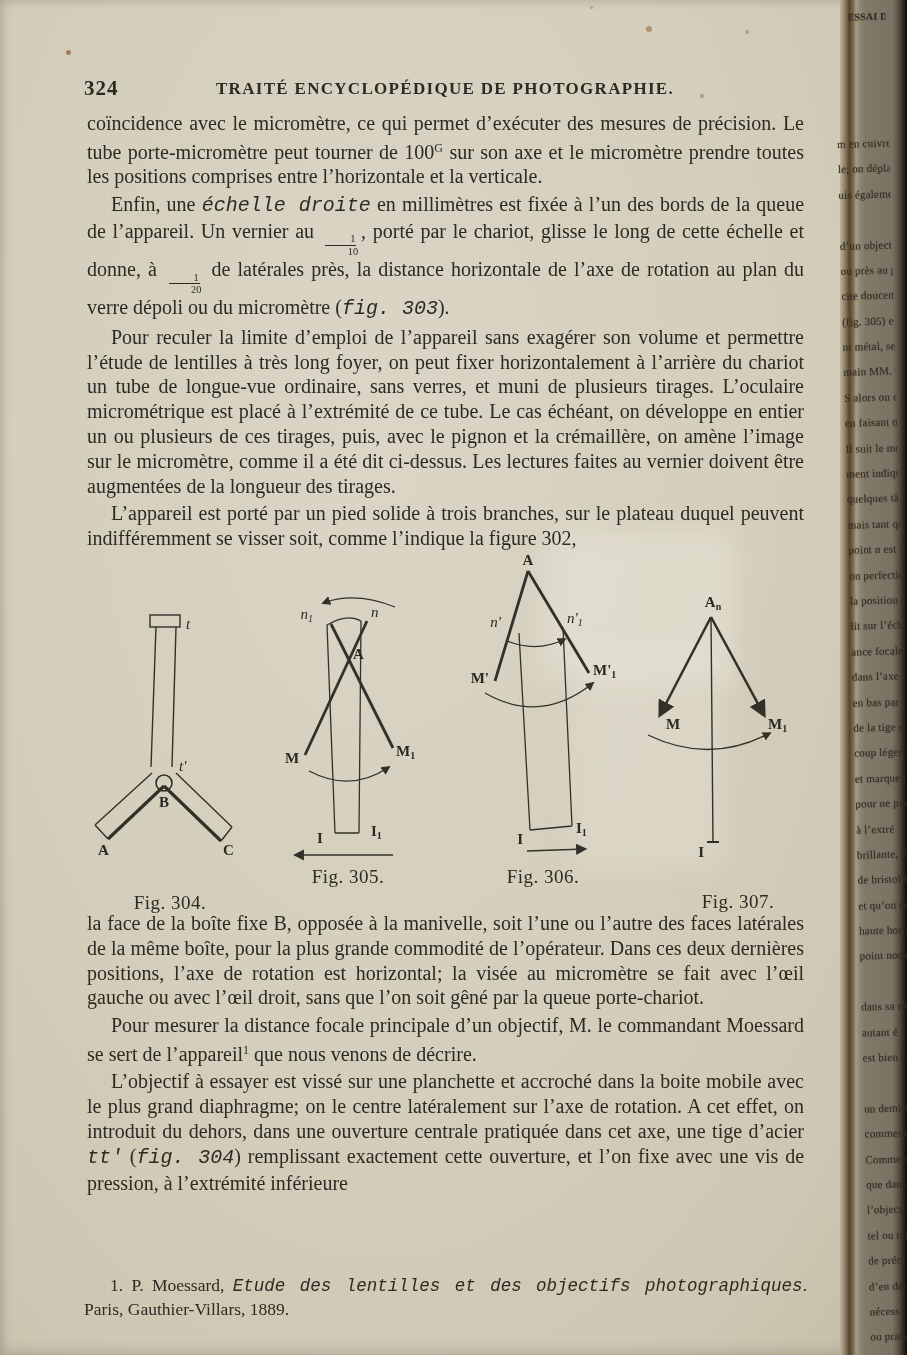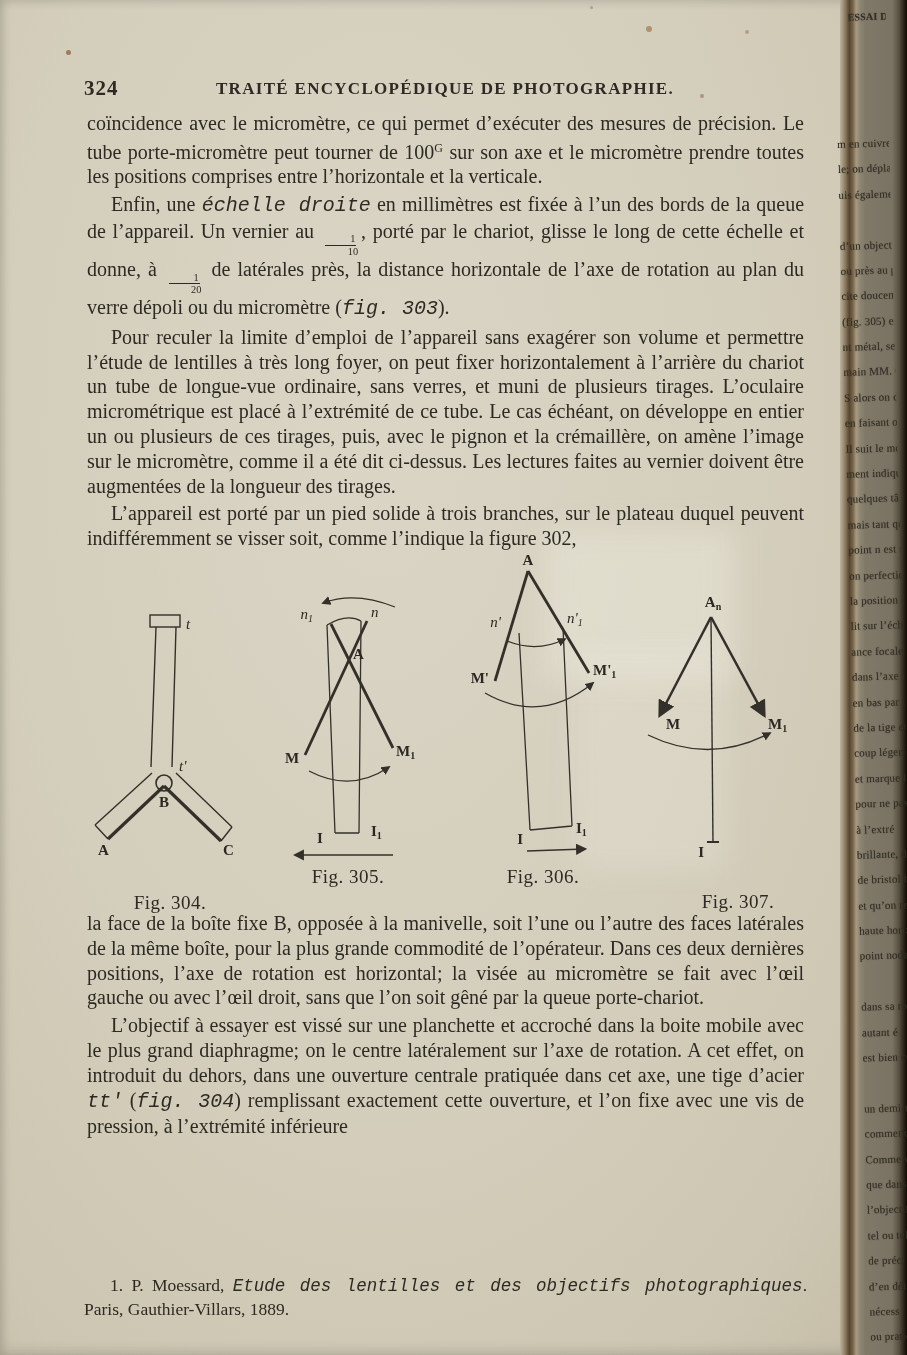--- a/index.html
+++ b/index.html
@@ -160,20 +160,21 @@
     </g>
     <text class="lbl" x="95" y="14" text-anchor="middle"><tspan>A</tspan><tspan class="sub-t" dy="3">n</tspan></text>
     <text class="lbl" x="48" y="136">M</text>
     <text class="lbl" x="150" y="136"><tspan>M</tspan><tspan class="sub-t" dy="3">1</tspan></text>
     <text class="lbl" x="86" y="264" text-anchor="end">I</text>
   </svg>
   <div class="fig-caption" style="left:673px;top:866px;margin-top:25px;">Fig. 307.</div>
 
   <div class="body-block body-bottom">
       <p class="para"><span>la face de la boîte fixe B, opposée à la manivelle, soit l’une ou l’autre des faces latérales de la même boîte, pour la plus grande commodité de l’opérateur. Dans ces deux dernières positions, l’axe de rotation est horizontal; la visée au micromètre se fait avec l’œil gauche ou avec l’œil droit, sans que l’on soit gêné par la queue porte-chariot.</span></p>
+      <p class="para indent"><span>Pour mesurer la distance focale principale d’un objectif, M. le commandant Moessard se sert de l’appareil</span><span class="sup">1</span><span> que nous venons de décrire.</span></p>
       <p class="para indent"><span>L’objectif à essayer est vissé sur une planchette et accroché dans la boite mobile avec le plus grand diaphragme; on le centre latéralement sur l’axe de rotation. A cet effet, on introduit du dehors, dans une ouverture centrale pratiquée dans cet axe, une tige d’acier </span><span class="it">tt'</span><span> (</span><span class="it">fig. 304</span><span>) remplissant exactement cette ouverture, et l’on fixe avec une vis de pression, à l’extrémité inférieure</span></p>
     </div>
 
   <div class="footnote">
     <span class="fn-inner"><span>1. P. Moessard, </span><span class="it">Etude des lentilles et des objectifs photographiques</span><span>. Paris, Gauthier-Villars, 1889.</span></span>
   </div>
 
   <div class="gutter">
     <div class="adjacent-col">
         <div class="frag">ESSAI D</div>

